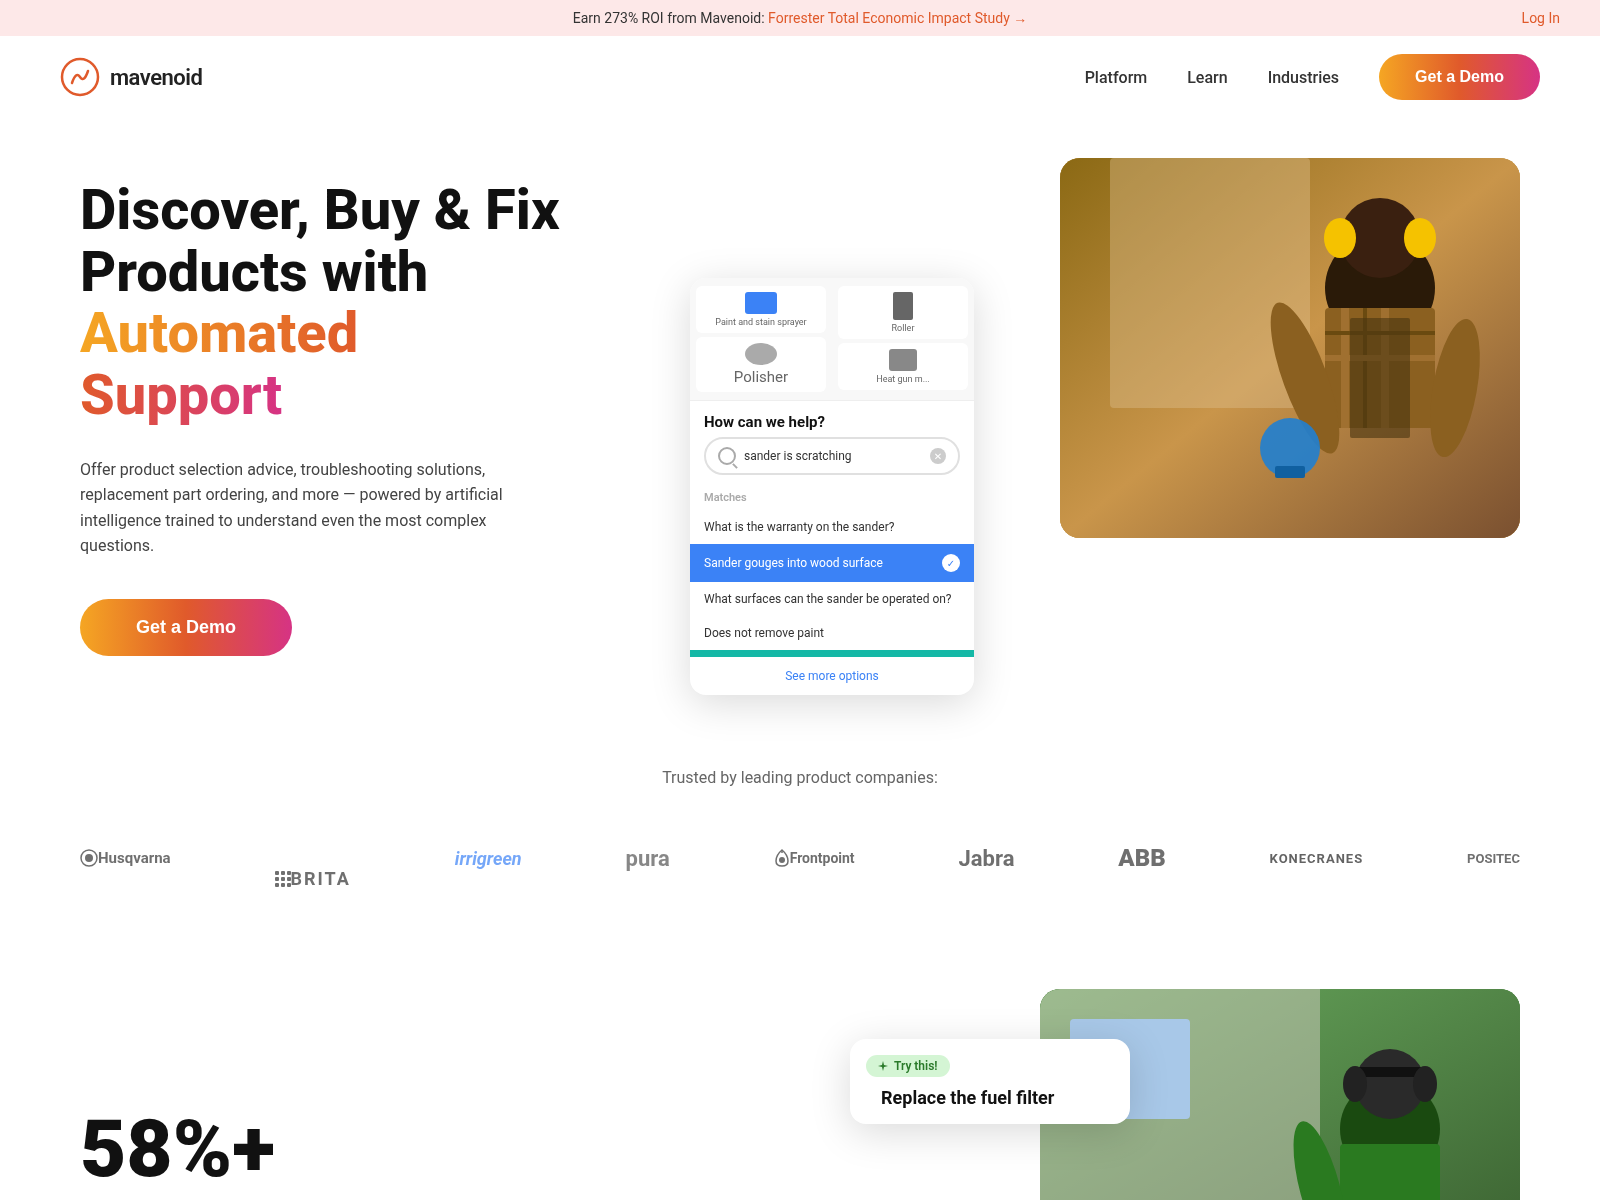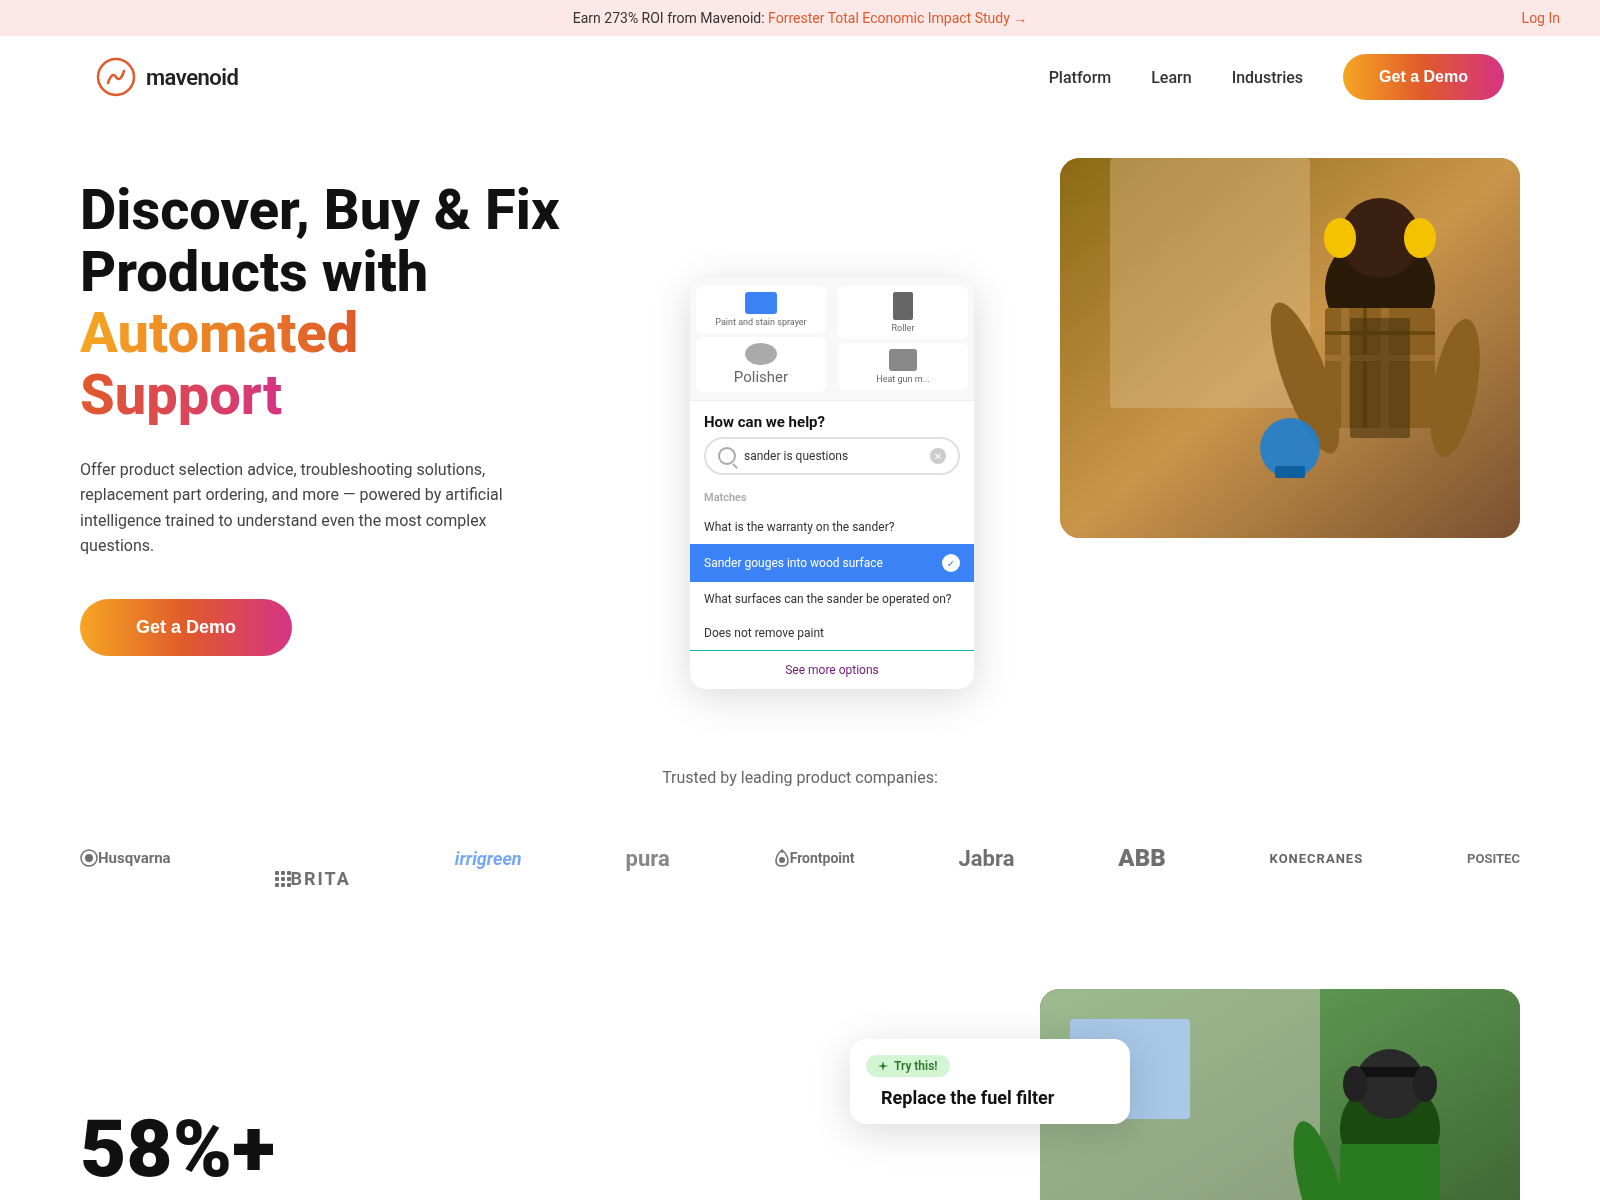--- a/index.html
+++ b/index.html
@@ -25,21 +25,21 @@
       font-size: 14px;
       text-decoration: none;
     }
     .banner-wrap { position: relative; }
 
     
     .navbar {
       display: flex;
       align-items: center;
       justify-content: space-between;
-      padding: 18px 96px;
+      padding: 18px 60px;
       background: #fff;
     }
     .logo-wrap {
       display: flex;
       align-items: center;
       gap: 10px;
     }
     .logo-icon {
       width: 40px;
       height: 40px;
@@ -230,23 +230,23 @@
       background: #fff;
       display: flex;
       align-items: center;
       justify-content: center;
       color: #3b82f6;
       font-size: 10px;
     }
     .widget-see-more {
       padding: 12px 14px;
       font-size: 12px;
-      color: #701a75;
+      color: #3b82f6;
       text-align: center;
-      border-top: 1px solid #14b8a6;
+      border-top: 7px solid #14b8a6;
       cursor: pointer;
     }
 
     
     .trusted-section {
       padding: 50px 80px;
       text-align: center;
     }
     .trusted-title {
       font-size: 16px;
@@ -458,21 +458,21 @@
           </div>
         </div>
       </div>
 
       <div style="padding:12px 14px 6px; font-size:15px; font-weight:700; color:#111;">
         <span>How can we help?</span>
       </div>
 
       <div class="widget-search-box">
         <div class="search-icon-circle"></div>
-        <span class="search-text">sander is questions</span>
+        <span class="search-text">sander is scratching</span>
         <div class="search-clear">✕</div>
       </div>
 
       <div class="widget-matches-label">Matches</div>
 
       <div class="widget-match-item">
         <span>What is the warranty on the sander?</span>
       </div>
       <div class="widget-match-item active">
         <span>Sander gouges into wood surface</span>

